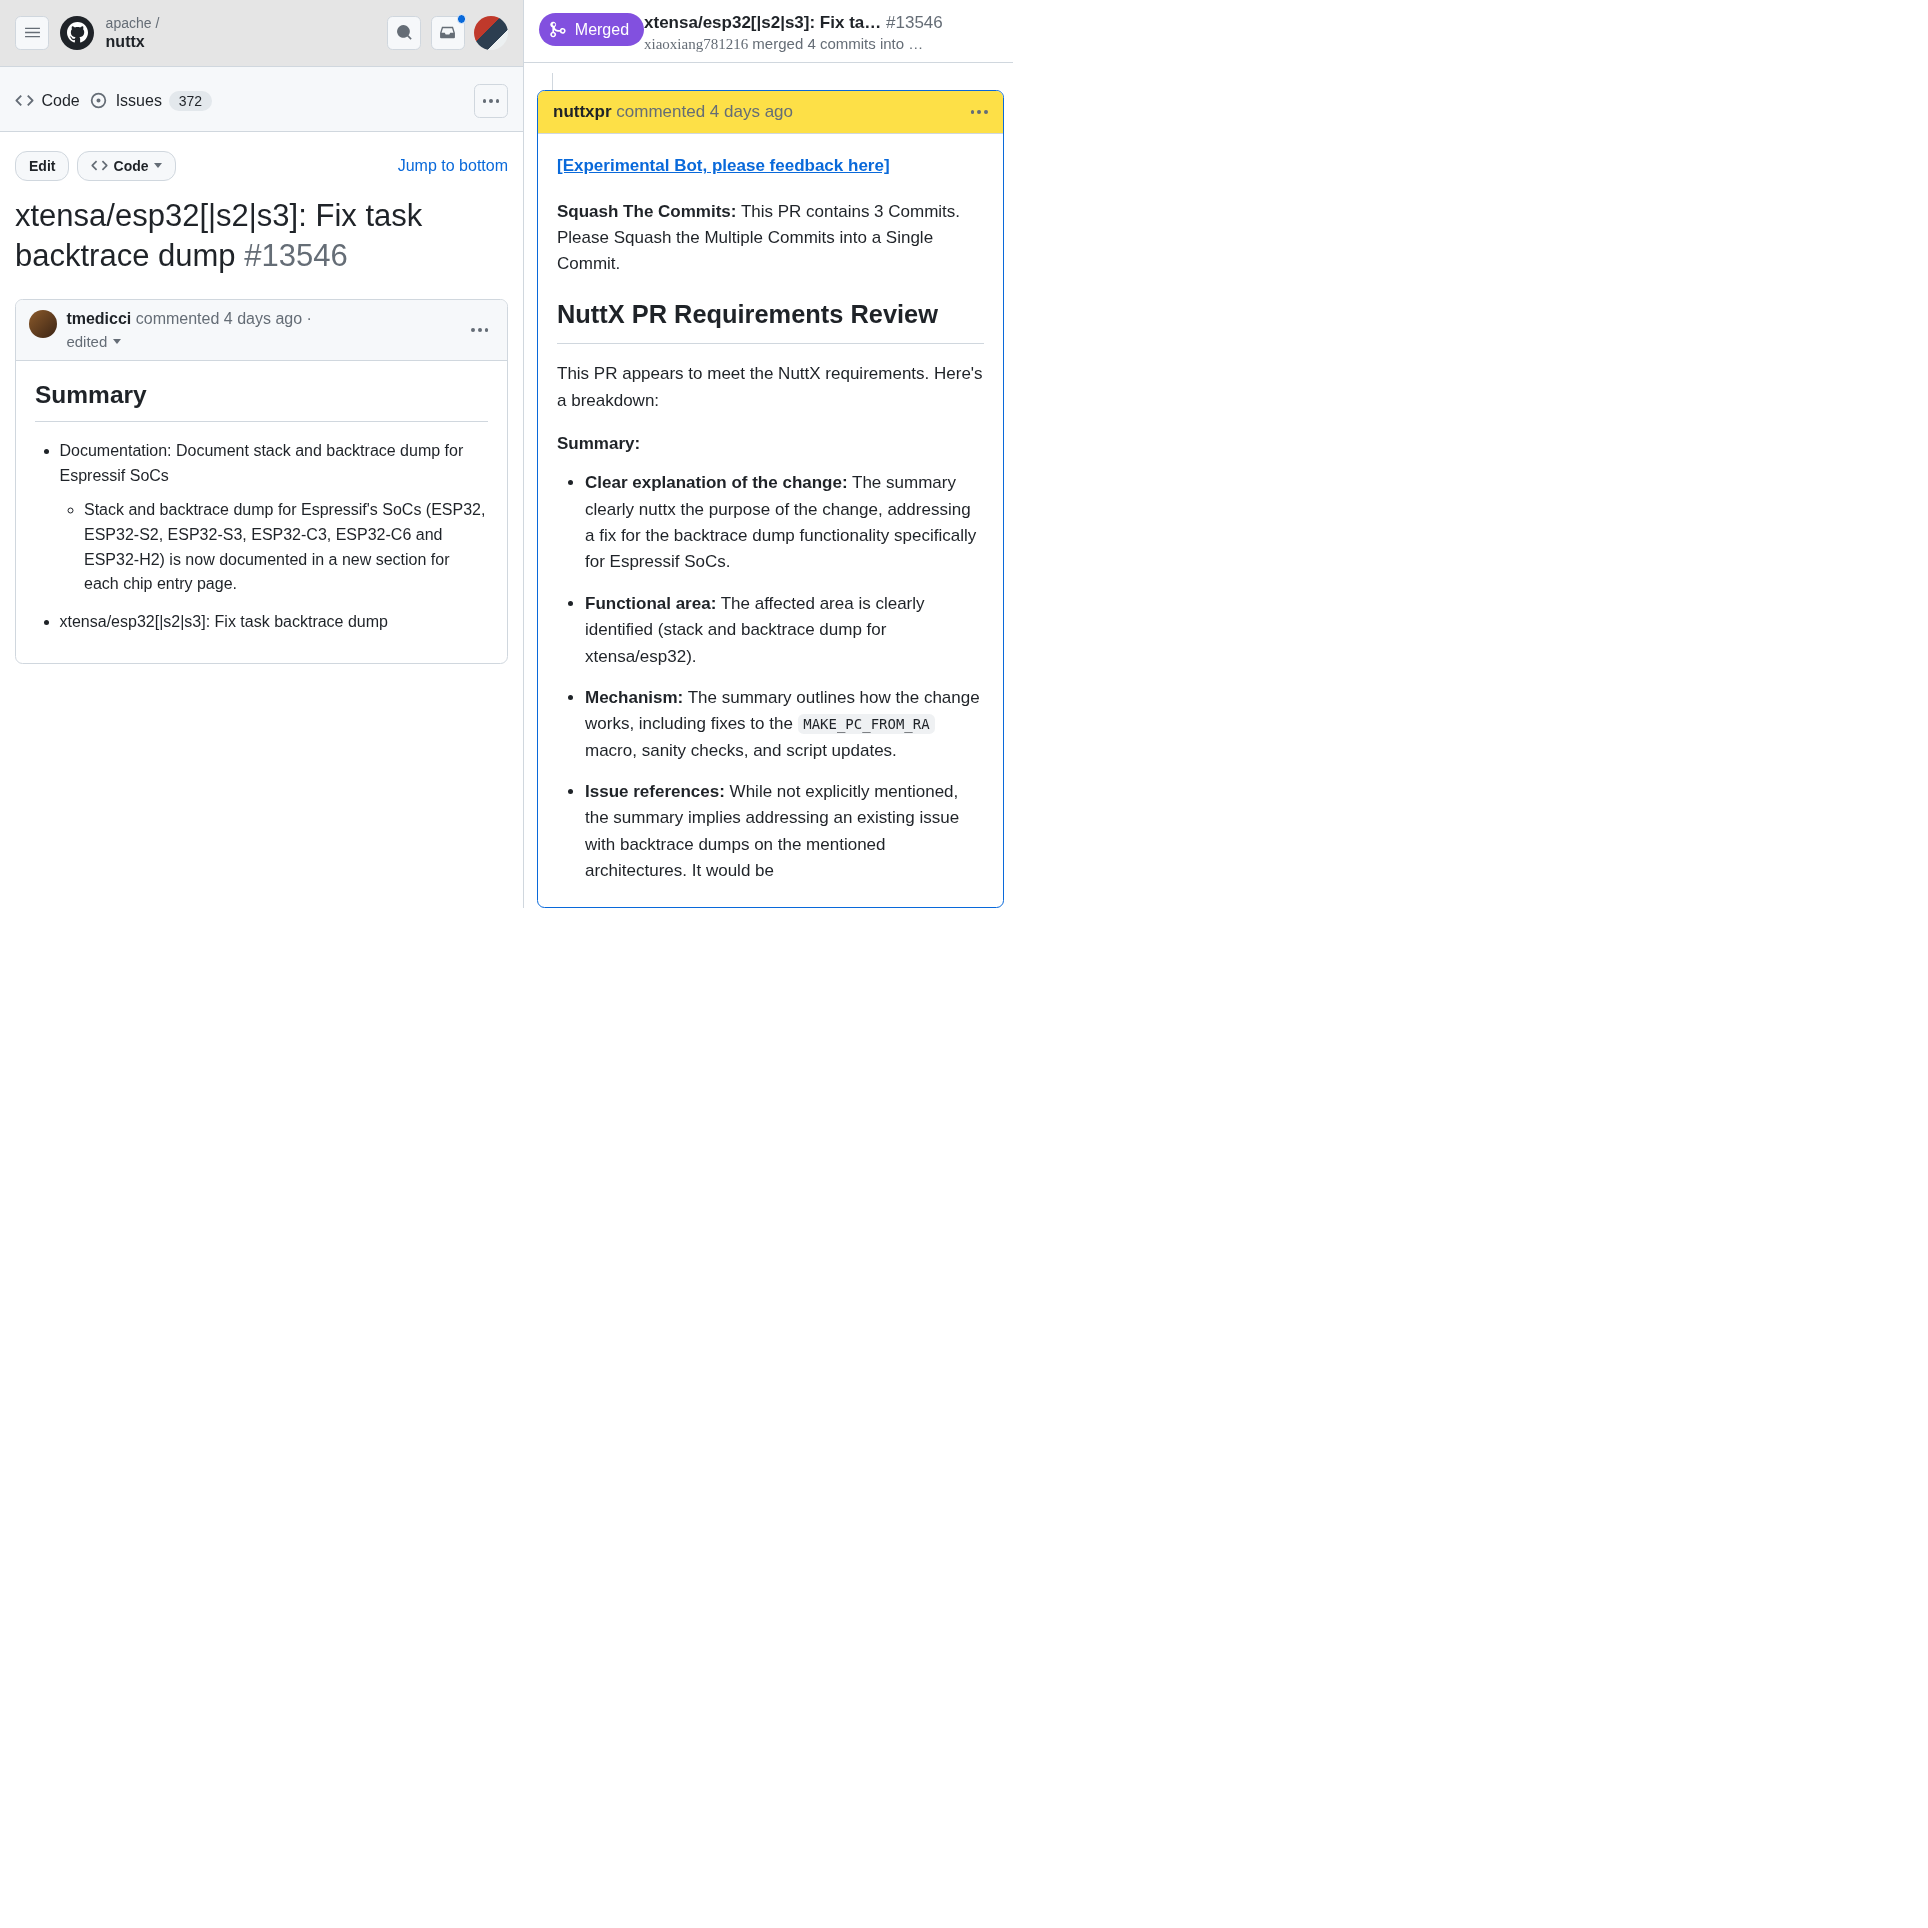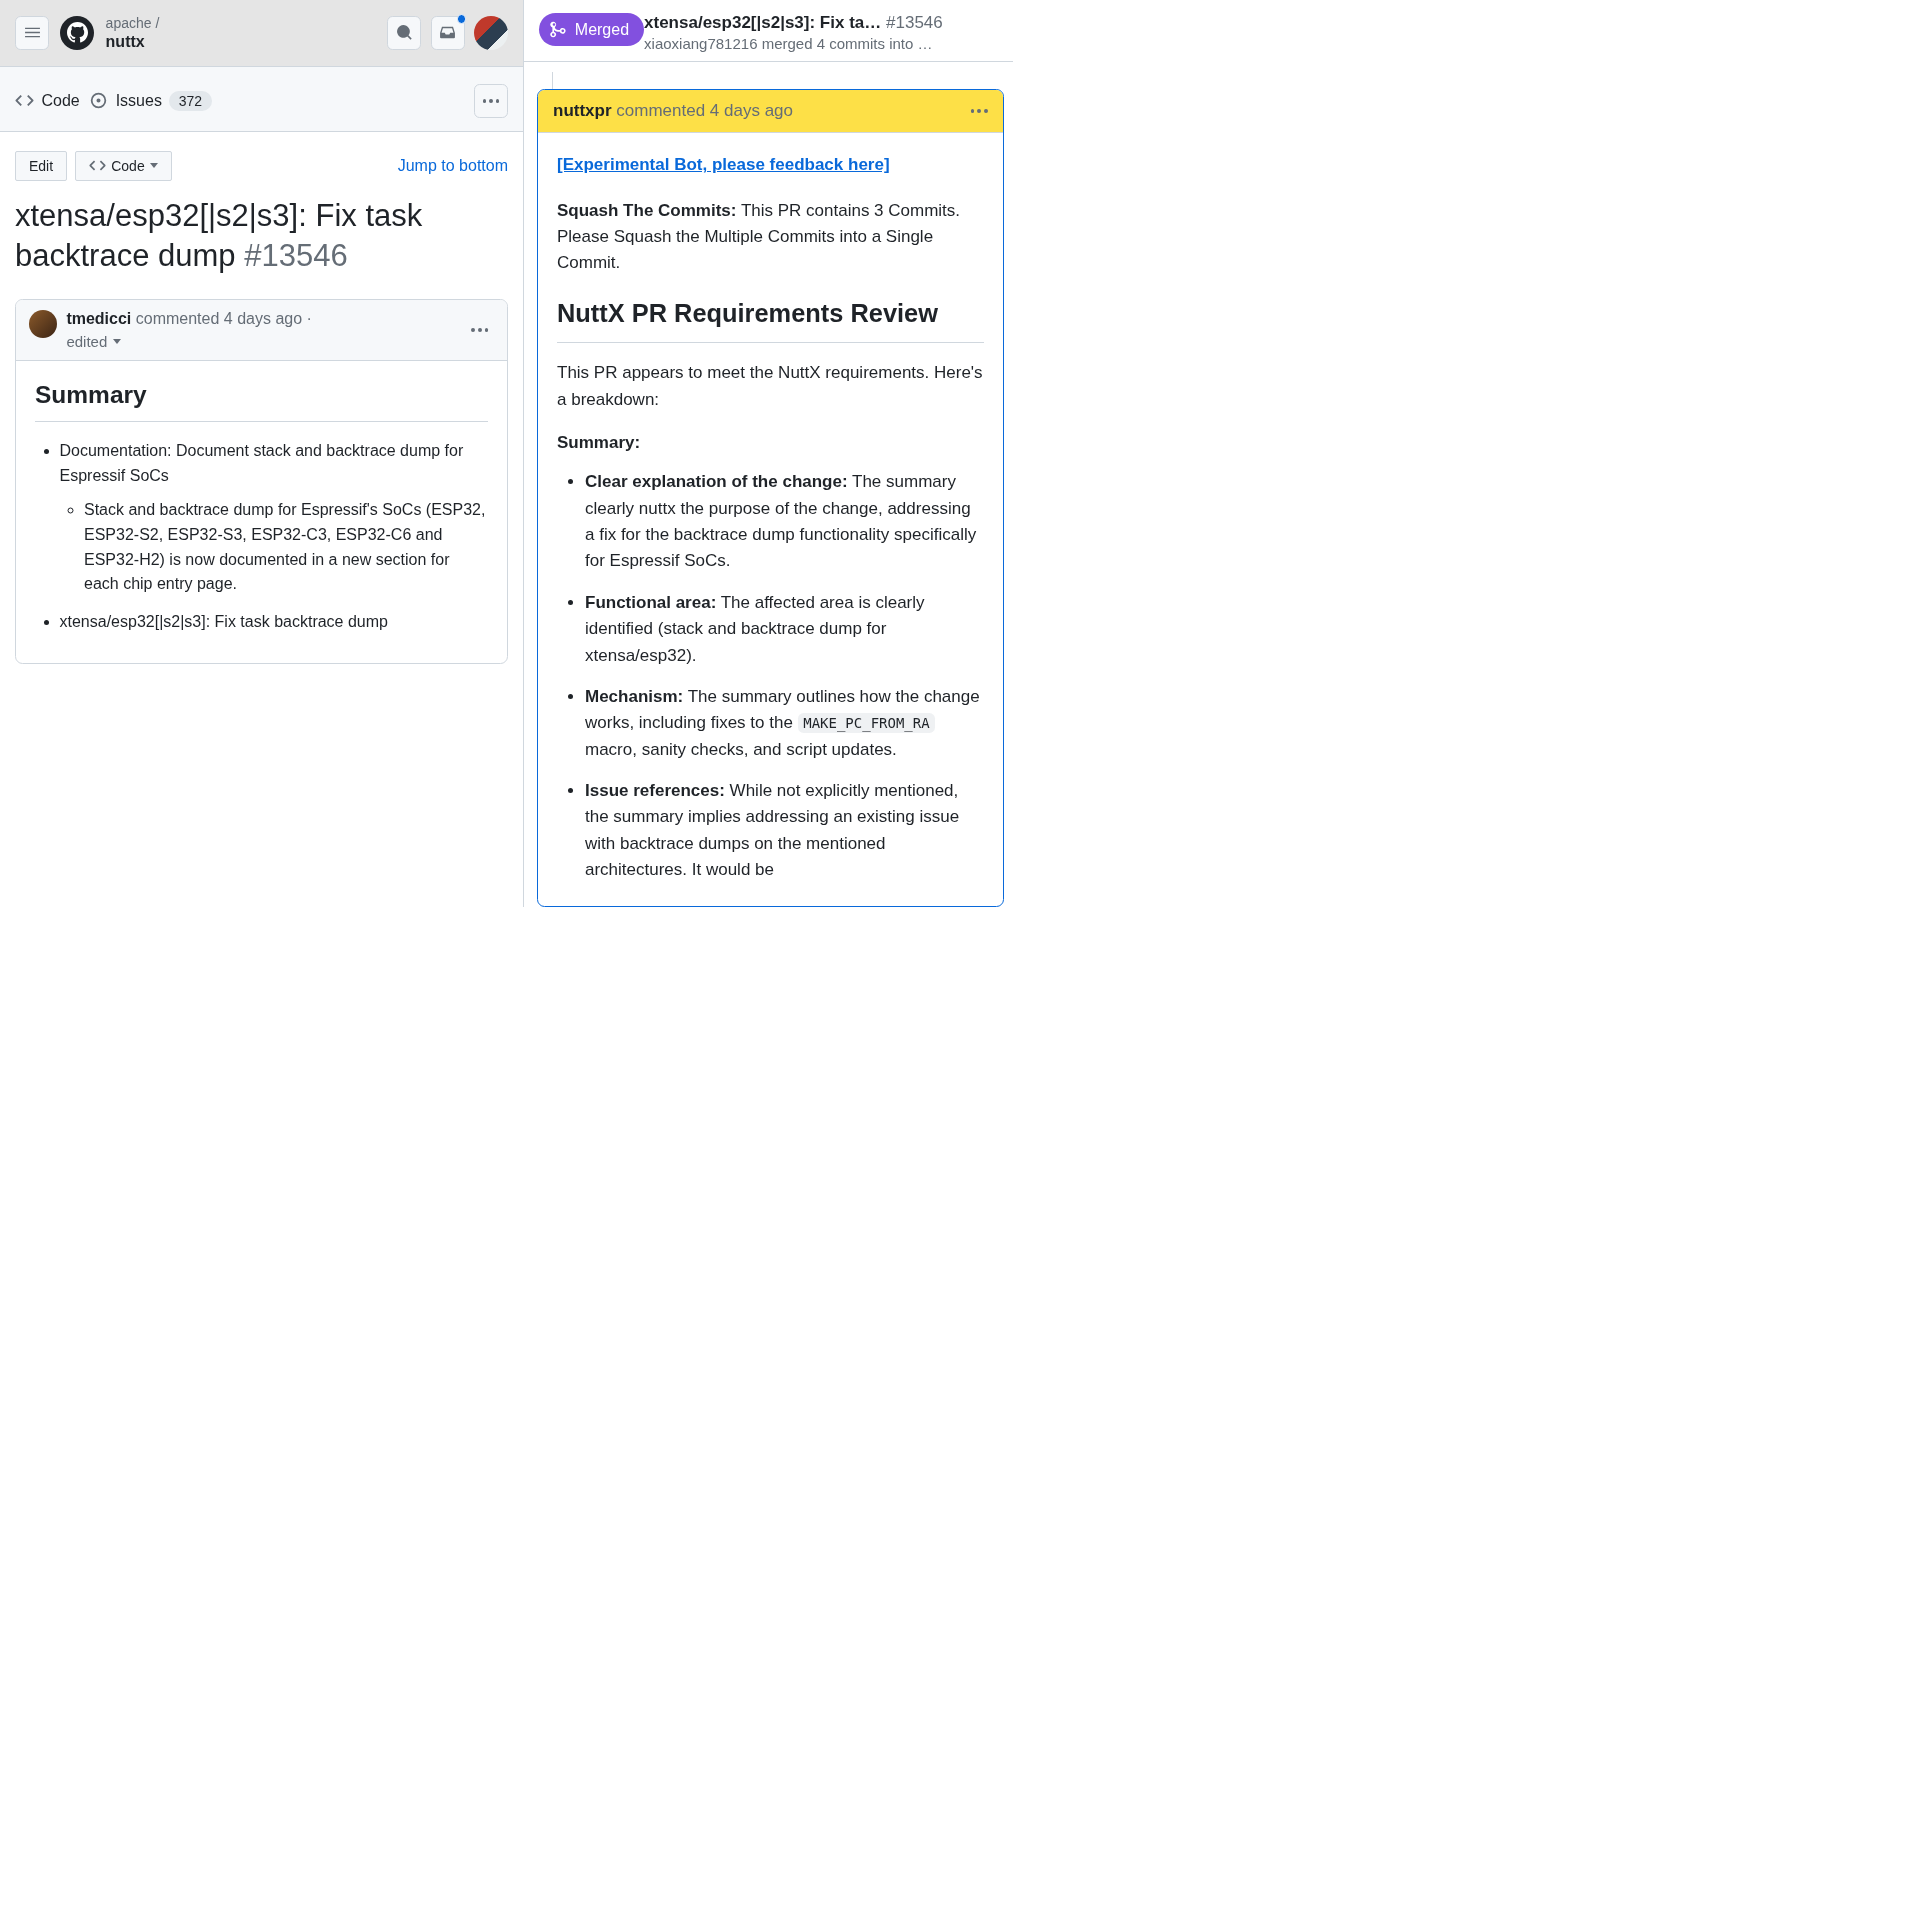--- a/index.html
+++ b/index.html
@@ -114,24 +114,24 @@
     width: 3.8px; height: 3.8px; border-radius: 50%; background: #656d76;
   }
 
   .pr-toolbar {
     display: flex; align-items: center; gap: 7.5px;
     padding: 19px 15px 5.6px;
   }
   .btn {
     border: 0.9px solid #d0d7de;
     background: #f6f8fa;
-    border-radius: 2px;
+    border-radius: 12px;
     padding: 5.6px 13px;
     font-size: 14px;
-    font-weight: 400;
+    font-weight: 700;
     cursor: pointer;
     display: flex; align-items: center; gap: 5.6px;
   }
   .jump-link {
     margin-left: auto;
     color: #0969da;
     font-size: 16px;
     cursor: pointer;
   }
   .triangle-down {
@@ -231,21 +231,21 @@
     overflow: hidden;
   }
   .r-title-line .num { color: #656d76; font-weight: 400; }
   .r-sub {
     font-size: 15px;
     color: #656d76;
     white-space: nowrap;
     overflow: hidden;
     margin-top: 1.9px;
   }
-  .r-sub .who { color: #656d76; font-weight: 500; }
+  .r-sub .who { color: #656d76; font-weight: 500; font-family: Liberation Serif, serif; }
 
   .timeline-gutter {
     padding: 9.4px 0 0 22.6px;
   }
   .timeline-line {
     border-left: 1.9px solid #d0d7de;
     height: 17px;
     margin-left: 5.6px;
   }
 

